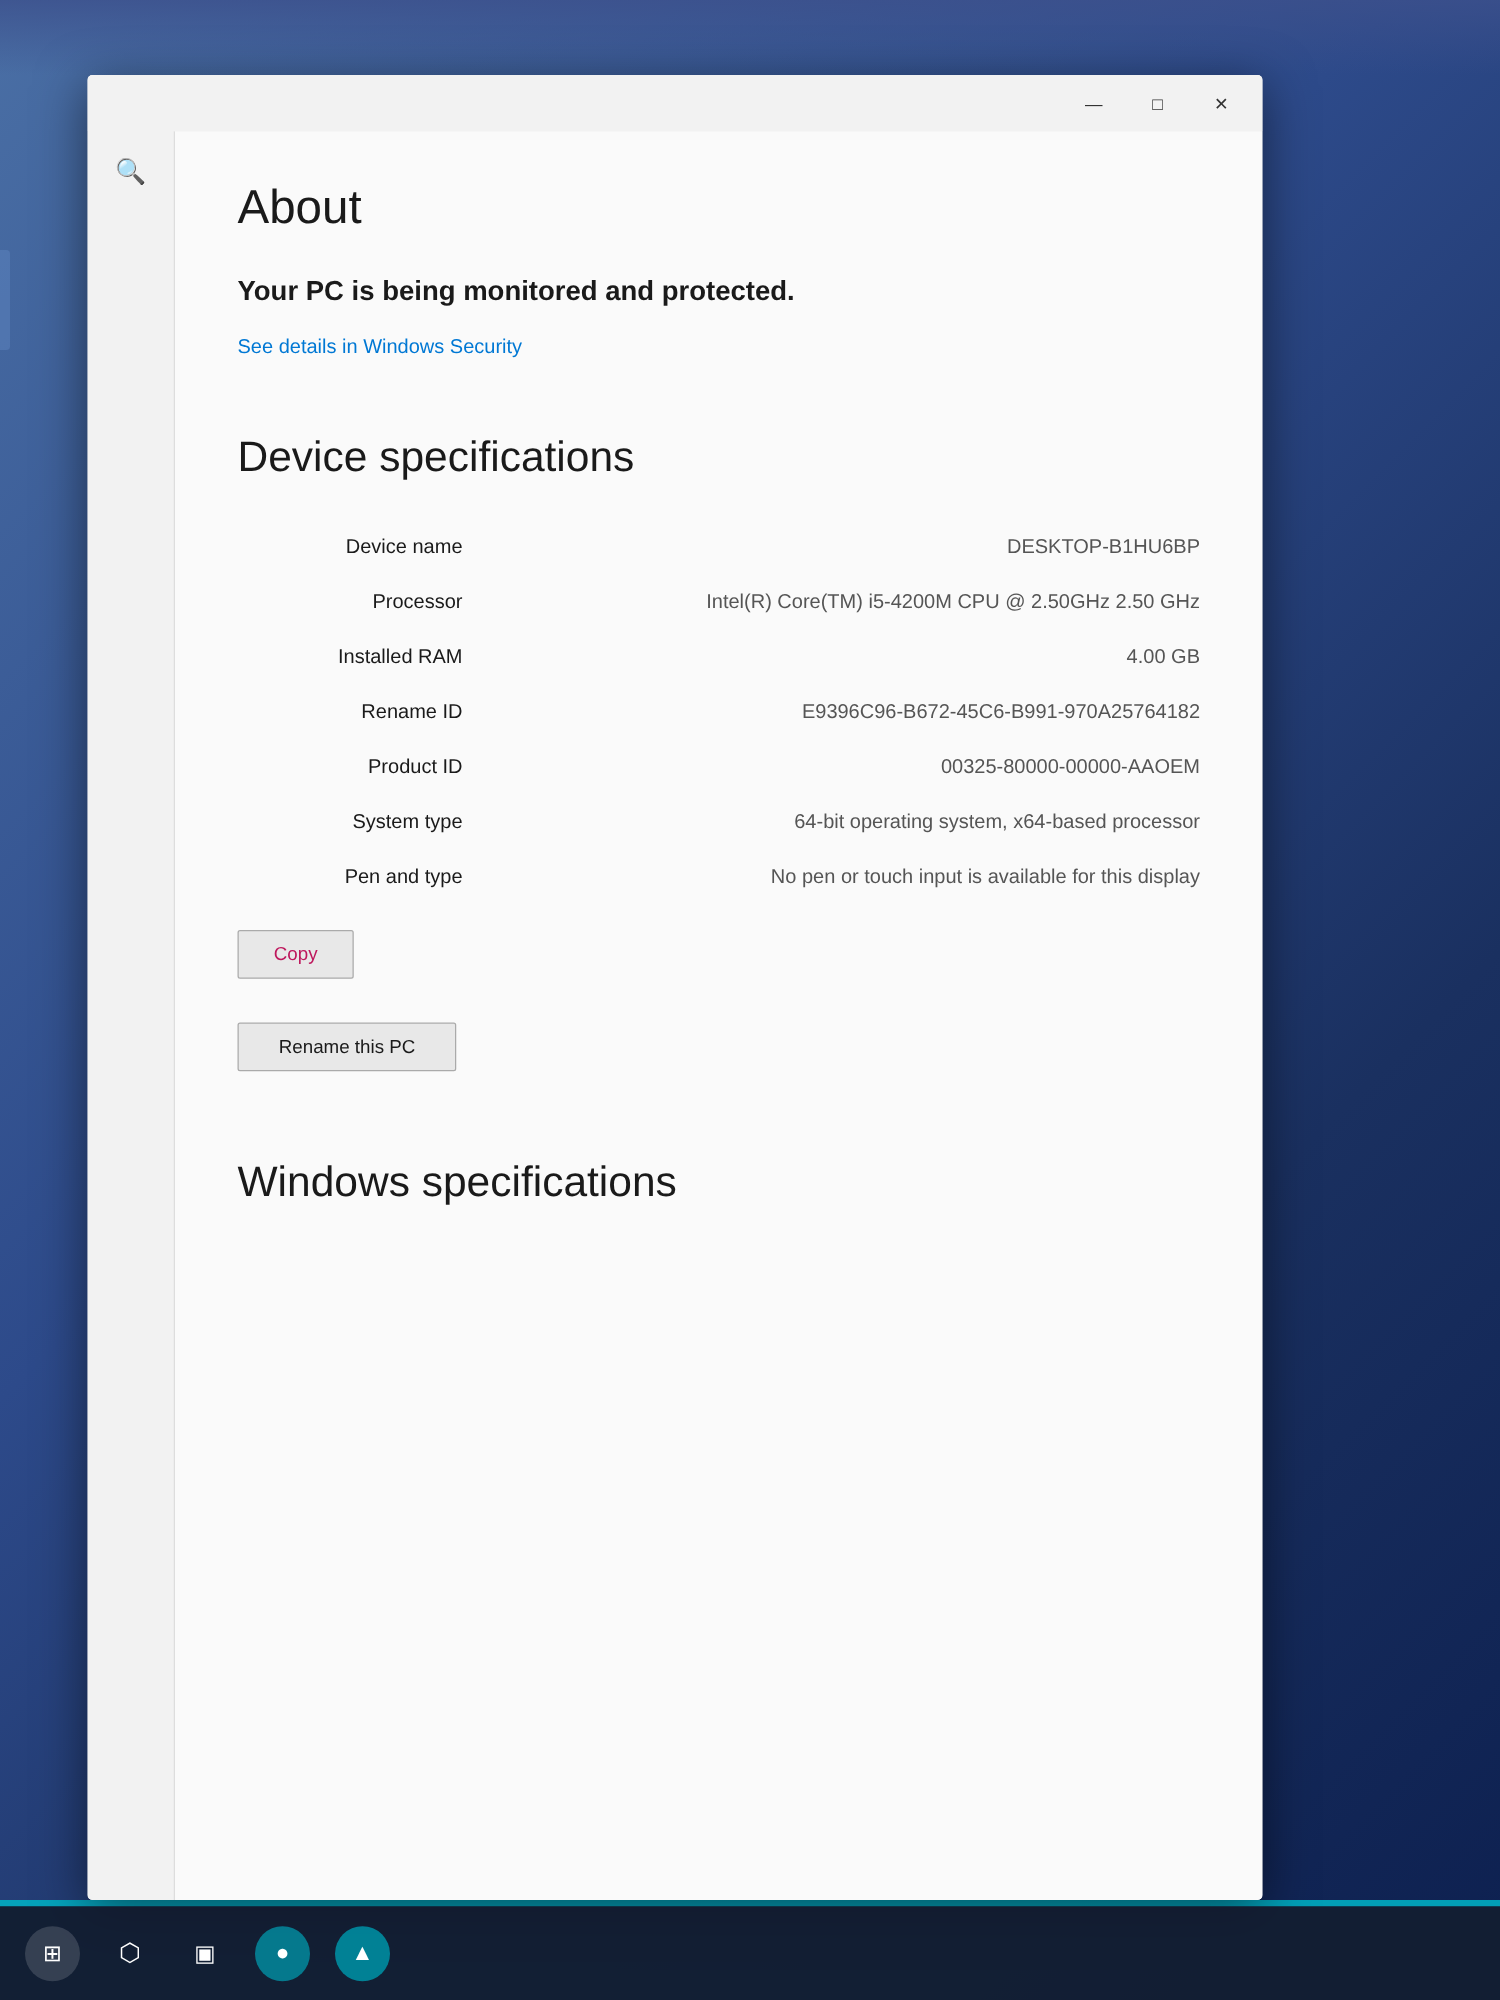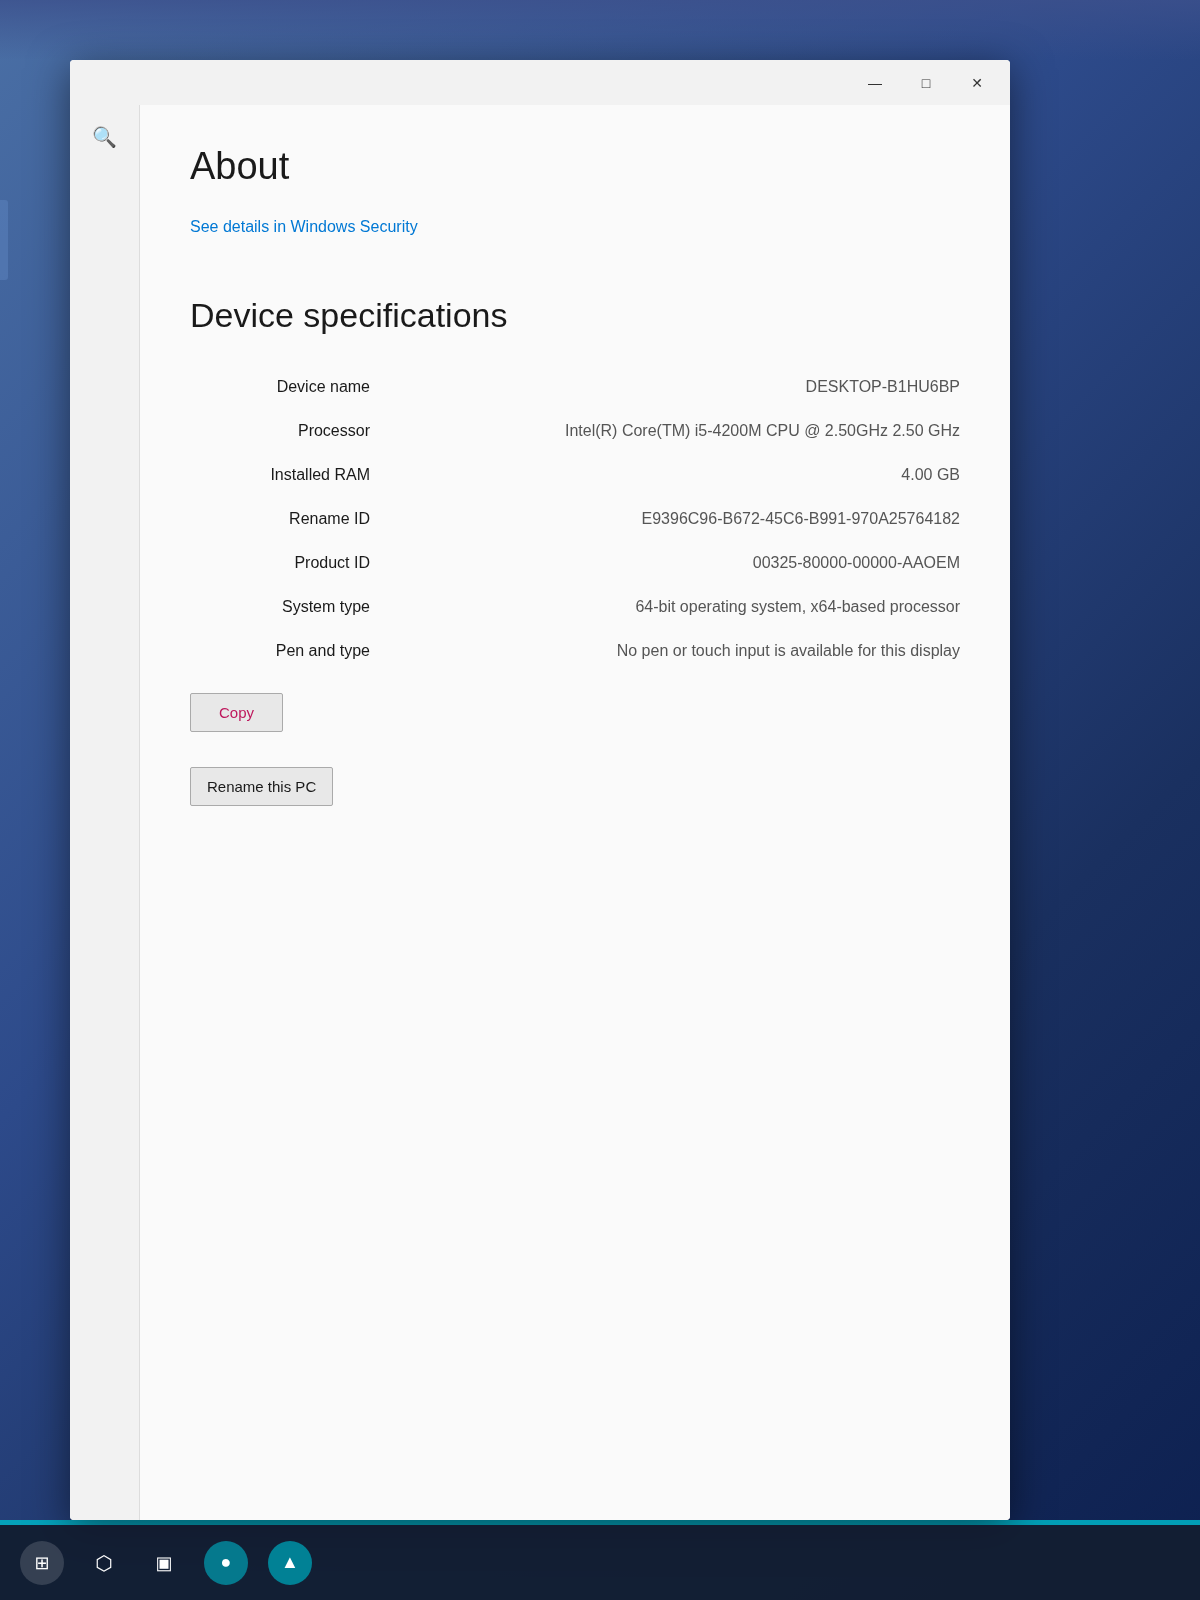--- a/index.html
+++ b/index.html
@@ -204,21 +204,21 @@
       background: #e8e8e8;
       color: #be185d;
       font-size: 15px;
       cursor: pointer;
       border-radius: 2px;
       margin-bottom: 20px;
     }
 
     .btn-rename {
       display: inline-block;
-      padding: 10px 16px;
+      padding: 10px 32px;
       border: 1px solid #aaa;
       background: #e8e8e8;
       color: #1a1a1a;
       font-size: 15px;
       cursor: pointer;
       border-radius: 2px;
       margin-bottom: 40px;
     }
 
     .left-accent {
@@ -255,20 +255,21 @@
         🔍
       </div>
     </div>
 
     <div class="main-content">
 
       
       <h1 class="page-title">About</h1>
 
       
+      <p class="security-notice">Your PC is being monitored and protected.</p>
 
       
       <a class="security-link">See details in Windows Security</a>
 
       
       <div style="height:20px;"></div>
 
       
       <h2 class="section-title">Device specifications</h2>
 
@@ -311,20 +312,21 @@
       <div style="margin-top: 20px; margin-bottom: 15px;">
         <button class="btn">Copy</button>
       </div>
 
       
       <div style="margin-bottom: 30px;">
         <button class="btn-rename">Rename this PC</button>
       </div>
 
       
+      <h2 class="section-title">Windows specifications</h2>
 
     </div>
   </div>
 </div>
 
 <div class="left-accent"></div>
 
 <div class="taskbar">
   <div class="taskbar-icon circle" style="font-size:18px;">⊞</div>
   <div class="taskbar-icon" style="font-size:20px;">⬡</div>

